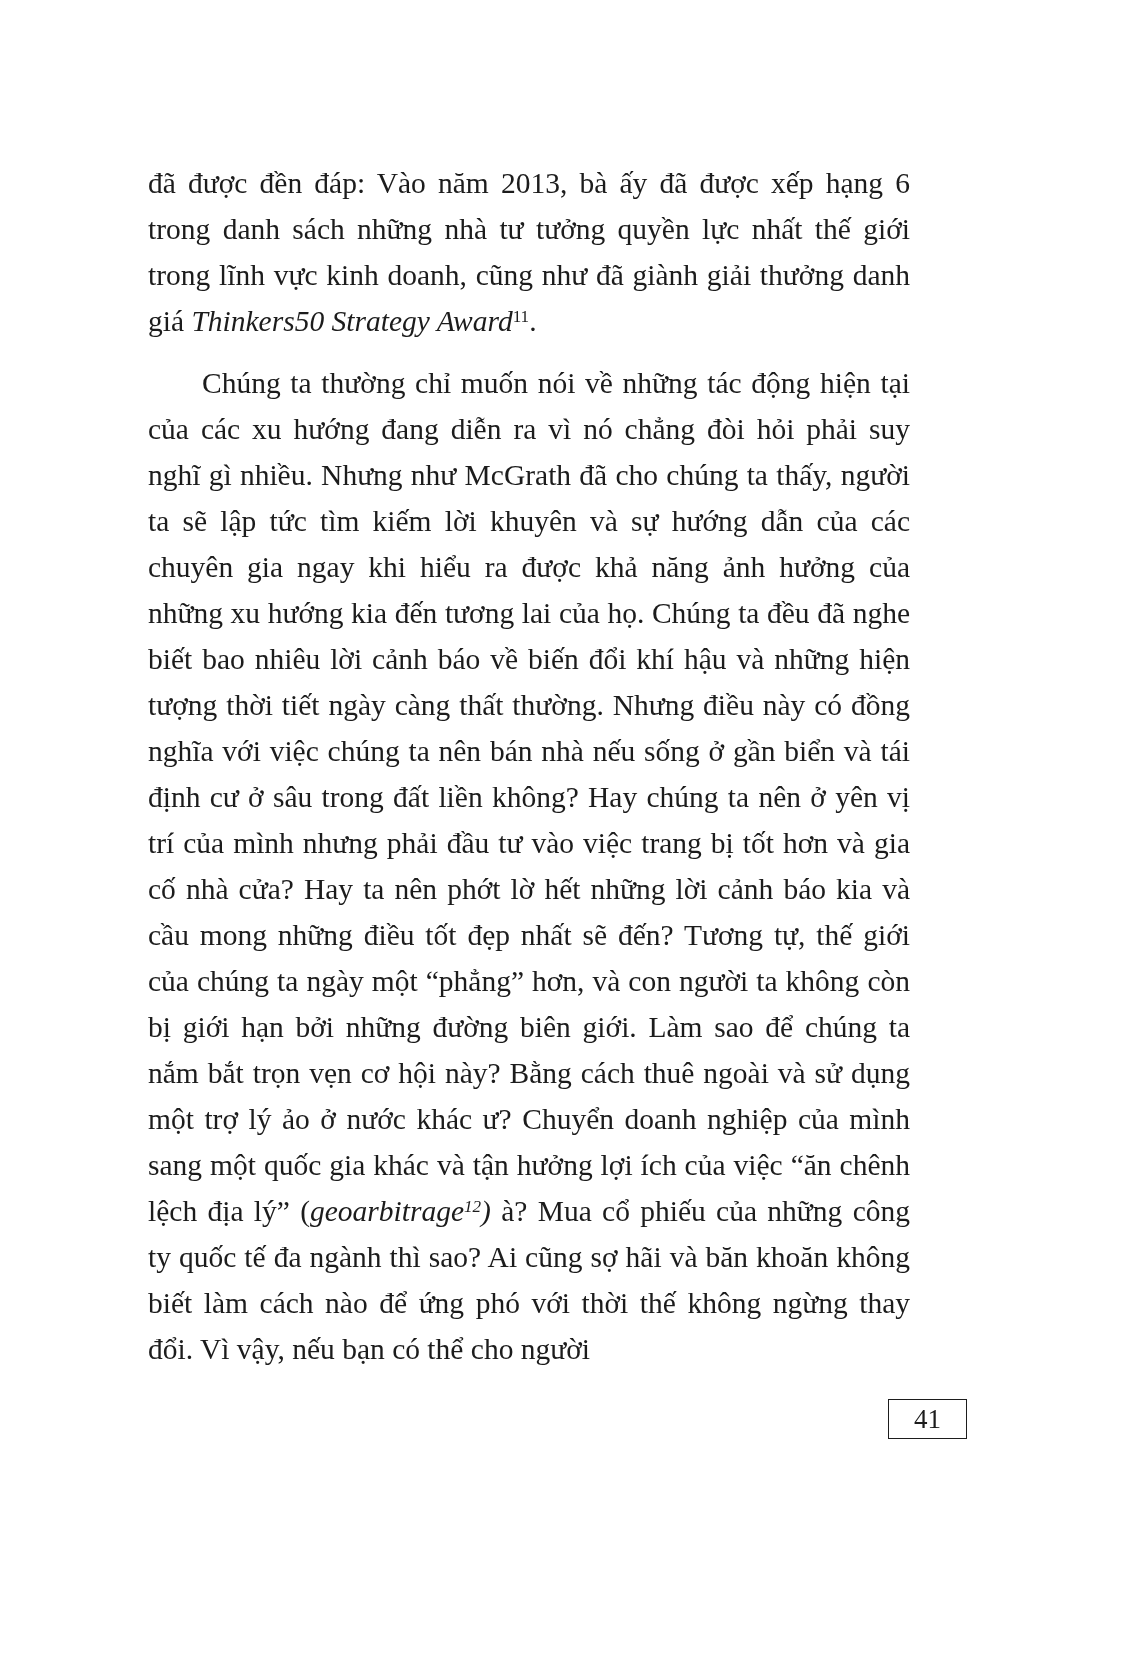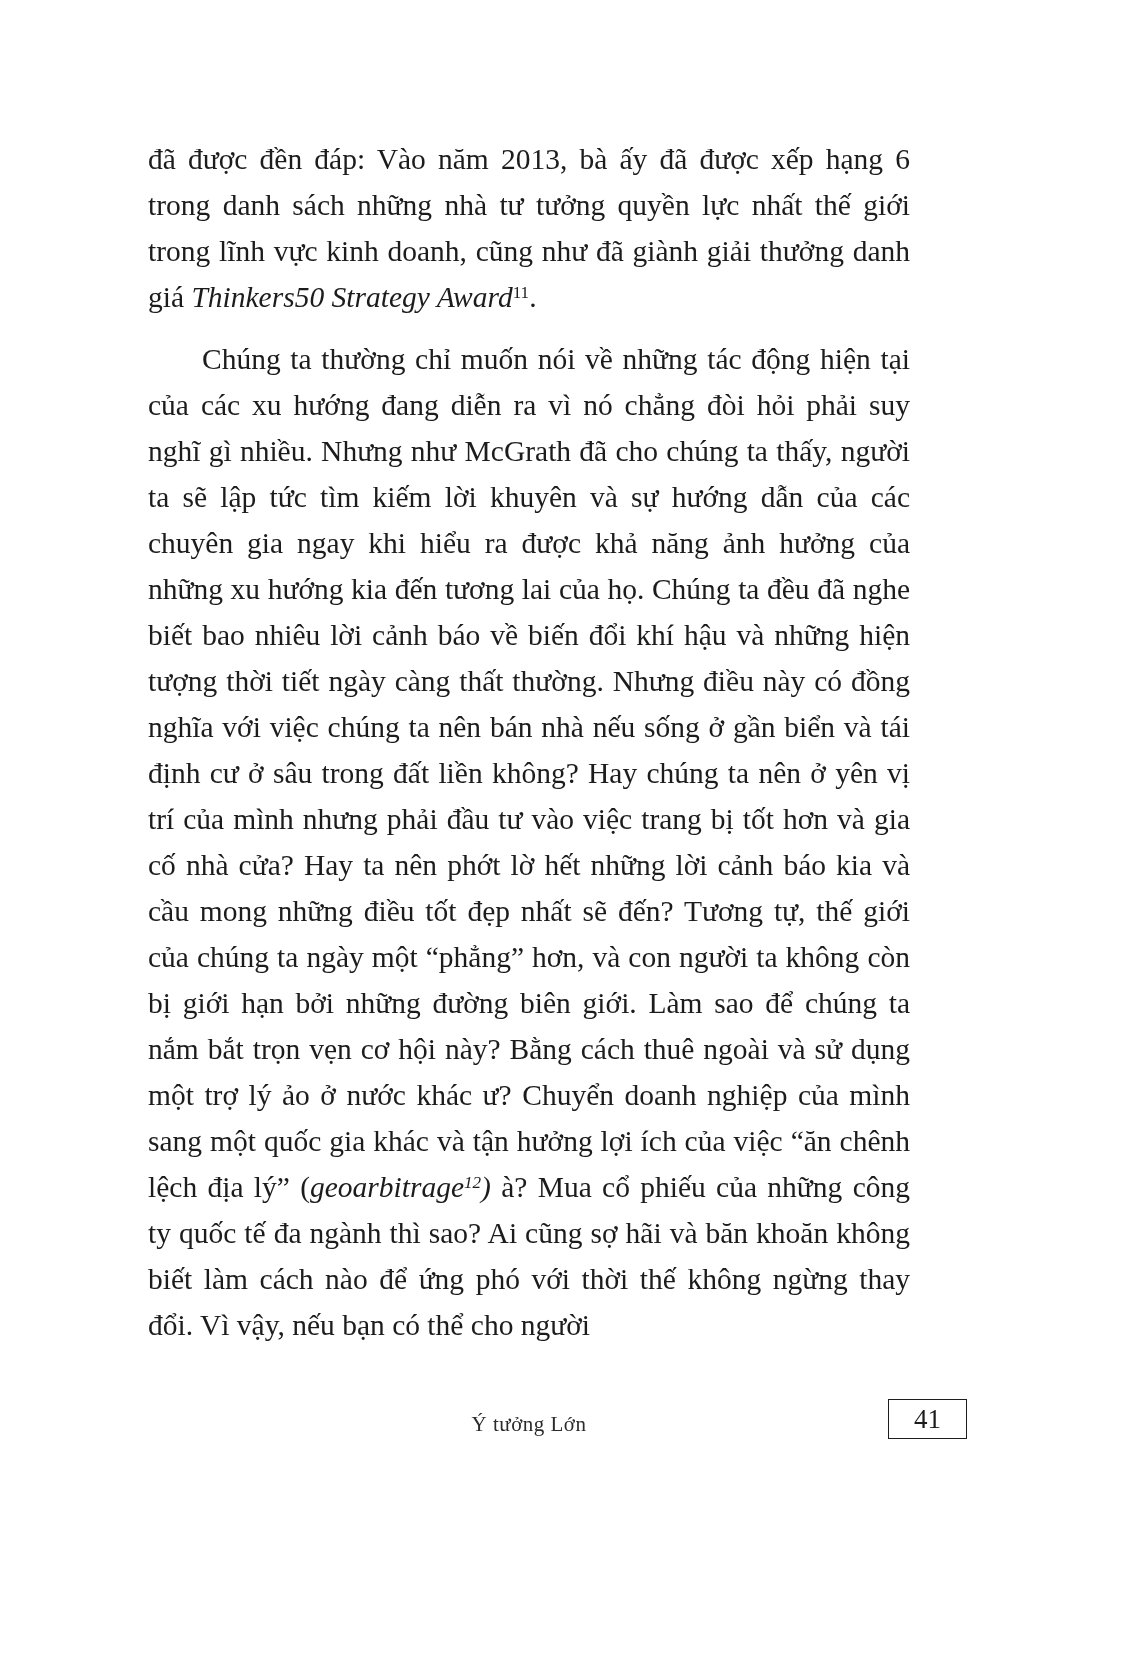--- a/index.html
+++ b/index.html
@@ -15,21 +15,21 @@
     color: #1c1c1c;
     overflow: hidden;
   }
   .page {
     position: absolute;
     inset: 0;
   }
   .text-block {
     position: absolute;
     left: 148px;
-    top: 136px;
+    top: 160px;
     width: 762px;
   }
   p.para {
     margin: 0 0 9px 0;
     font-size: 29.5px;
     line-height: 46px;
     text-align: justify;
     text-justify: inter-word;
     color: #1c1c1c;
   }
@@ -75,19 +75,18 @@
 </head>
 <body>
 
 <div class="page">
 
   <div class="text-block">
       <p class="para"><span>đã được đền đáp: Vào năm 2013, bà ấy đã được xếp hạng 6 trong danh sách những nhà tư tưởng quyền lực nhất thế giới trong lĩnh vực kinh doanh, cũng như đã giành giải thưởng danh giá </span><span class="italic">Thinkers50 Strategy Award</span><span class="sup">11</span><span>.</span></p>
       <p class="para indent"><span>Chúng ta thường chỉ muốn nói về những tác động hiện tại của các xu hướng đang diễn ra vì nó chẳng đòi hỏi phải suy nghĩ gì nhiều. Nhưng như McGrath đã cho chúng ta thấy, người ta sẽ lập tức tìm kiếm lời khuyên và sự hướng dẫn của các chuyên gia ngay khi hiểu ra được khả năng ảnh hưởng của những xu hướng kia đến tương lai của họ. Chúng ta đều đã nghe biết bao nhiêu lời cảnh báo về biến đổi khí hậu và những hiện tượng thời tiết ngày càng thất thường. Nhưng điều này có đồng nghĩa với việc chúng ta nên bán nhà nếu sống ở gần biển và tái định cư ở sâu trong đất liền không? Hay chúng ta nên ở yên vị trí của mình nhưng phải đầu tư vào việc trang bị tốt hơn và gia cố nhà cửa? Hay ta nên phớt lờ hết những lời cảnh báo kia và cầu mong những điều tốt đẹp nhất sẽ đến? Tương tự, thế giới của chúng ta ngày một “phẳng” hơn, và con người ta không còn bị giới hạn bởi những đường biên giới. Làm sao để chúng ta nắm bắt trọn vẹn cơ hội này? Bằng cách thuê ngoài và sử dụng một trợ lý ảo ở nước khác ư? Chuyển doanh nghiệp của mình sang một quốc gia khác và tận hưởng lợi ích của việc “ăn chênh lệch địa lý” (</span><span class="italic">geoarbitrage</span><span class="italic sup">12</span><span class="italic">)</span><span> à? Mua cổ phiếu của những công ty quốc tế đa ngành thì sao? Ai cũng sợ hãi và băn khoăn không biết làm cách nào để ứng phó với thời thế không ngừng thay đổi. Vì vậy, nếu bạn có thể cho người</span></p>
     </div>
 
-  <div class="footer-title">Ý tưởng Lớn</div>
 
   <div class="page-num-box">
     <span>41</span>
   </div>
 
 </div>
 
 </body></html>

